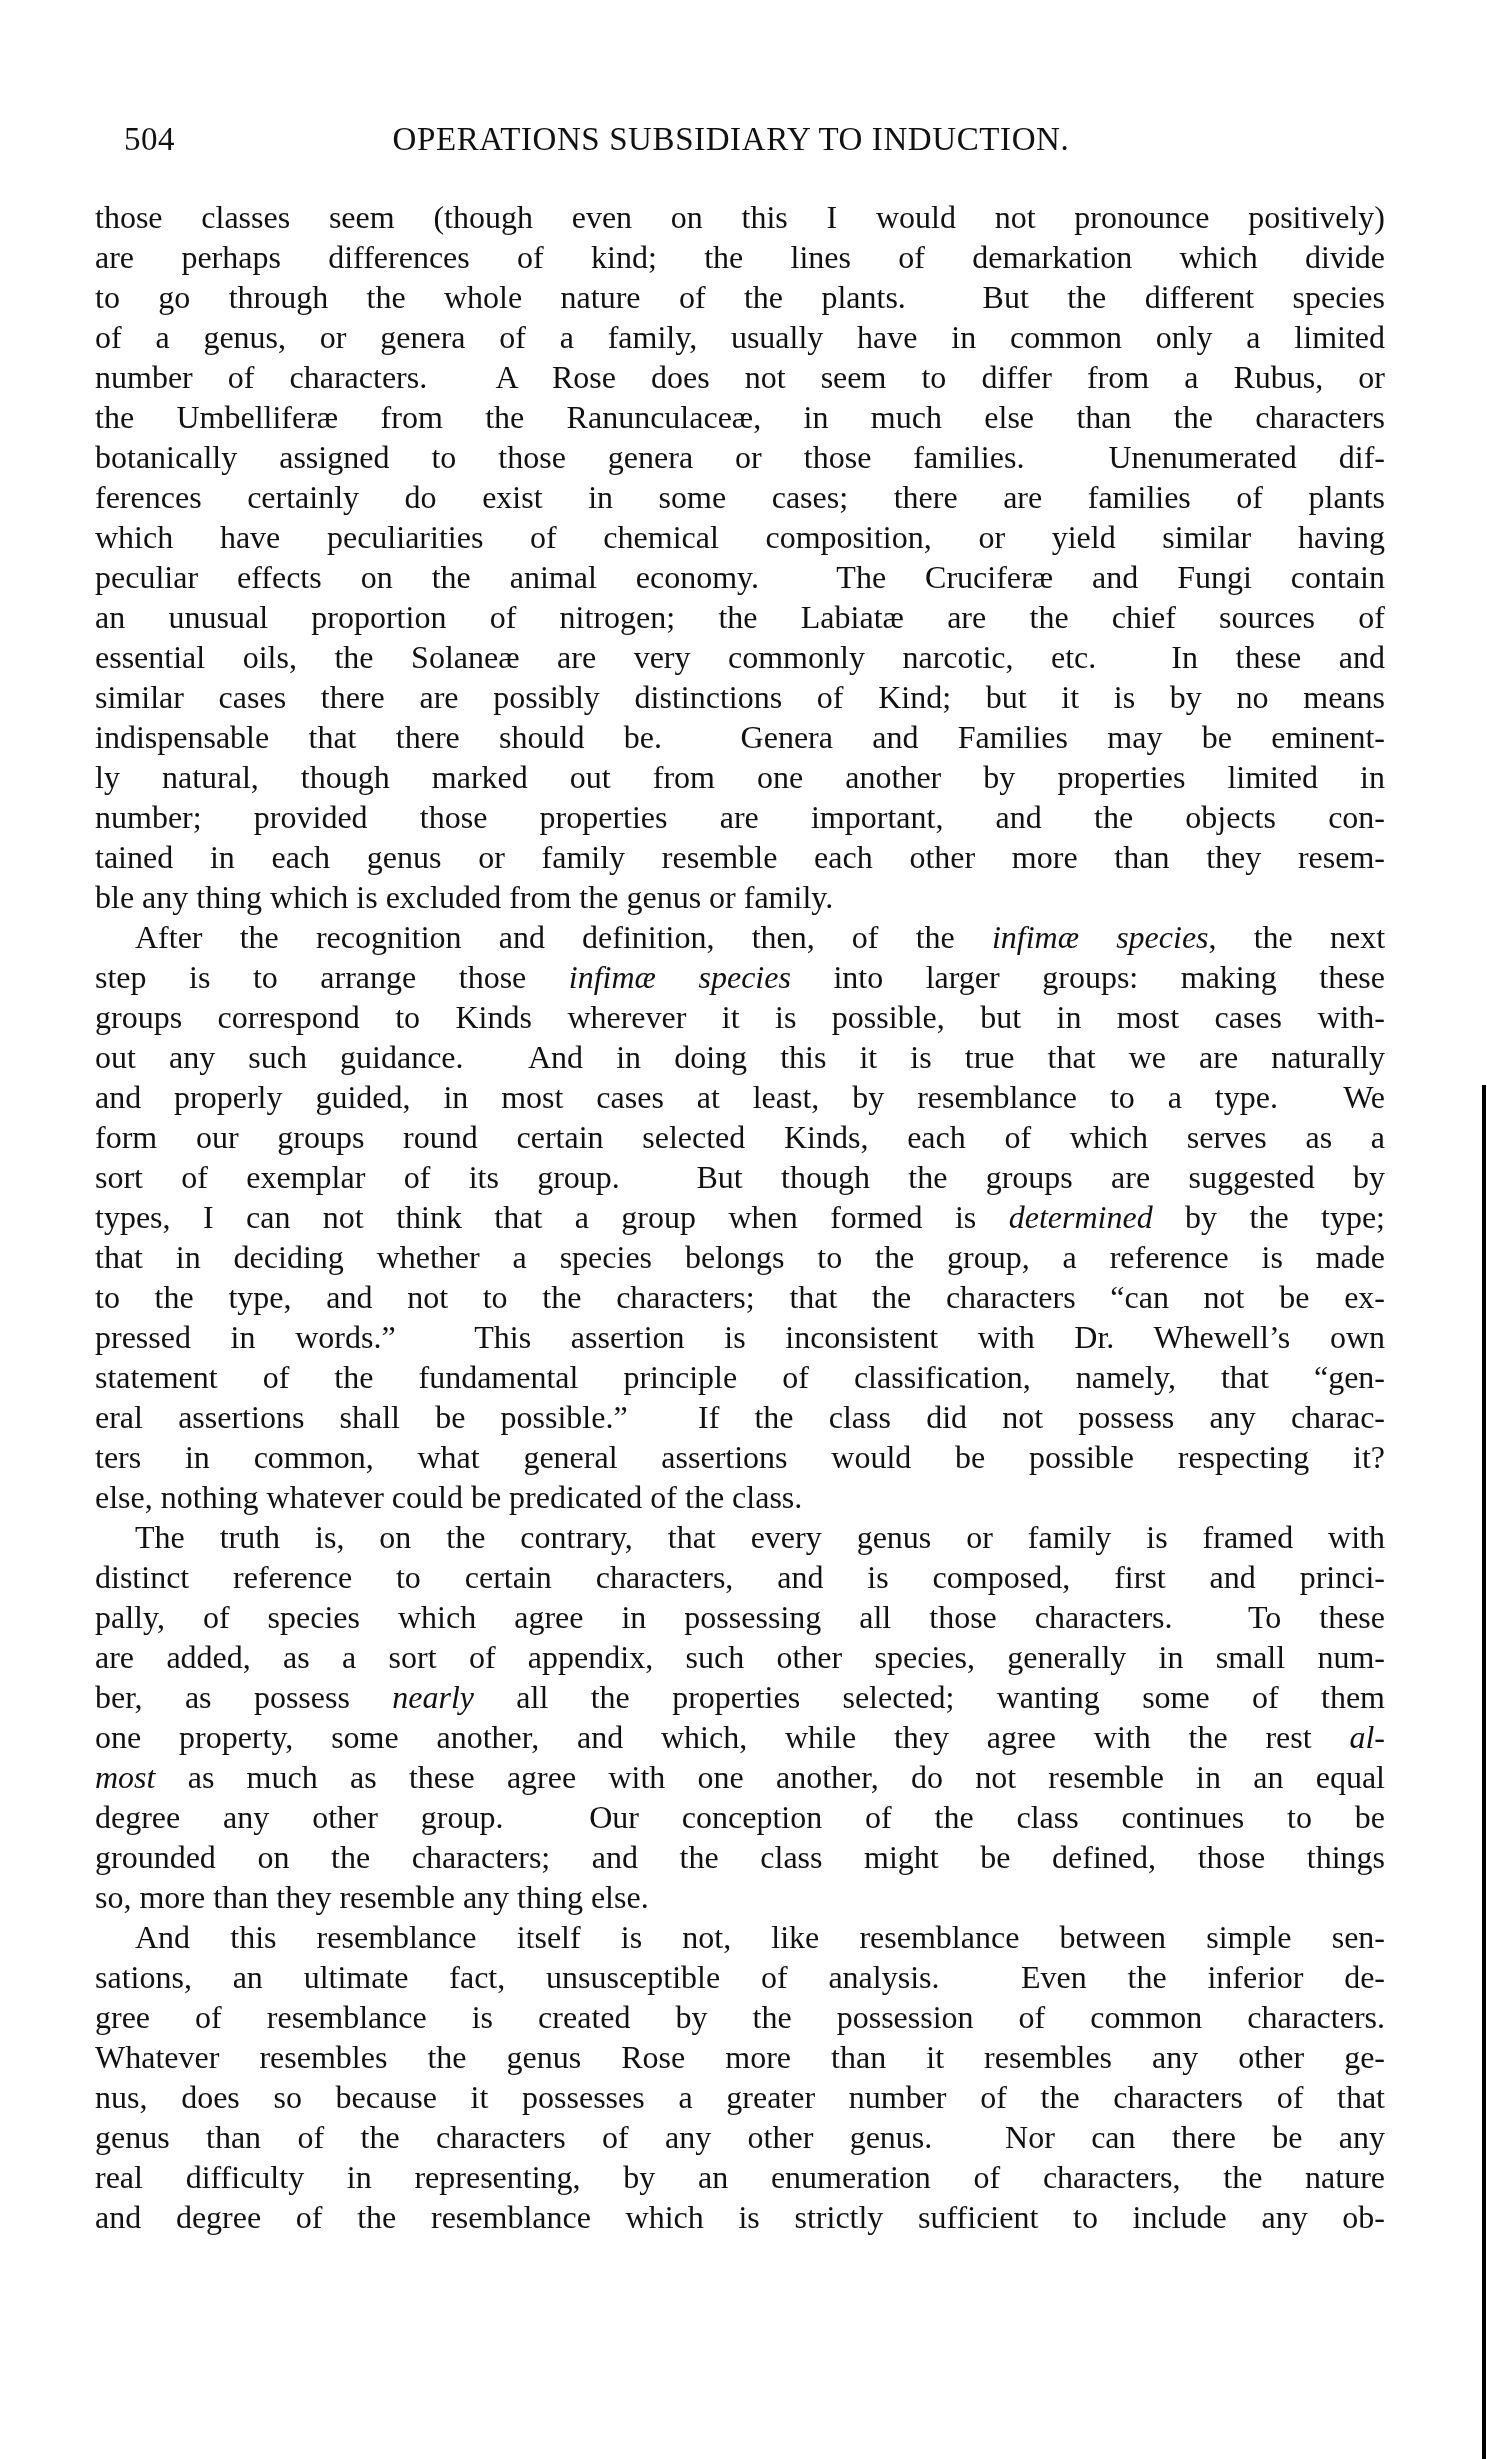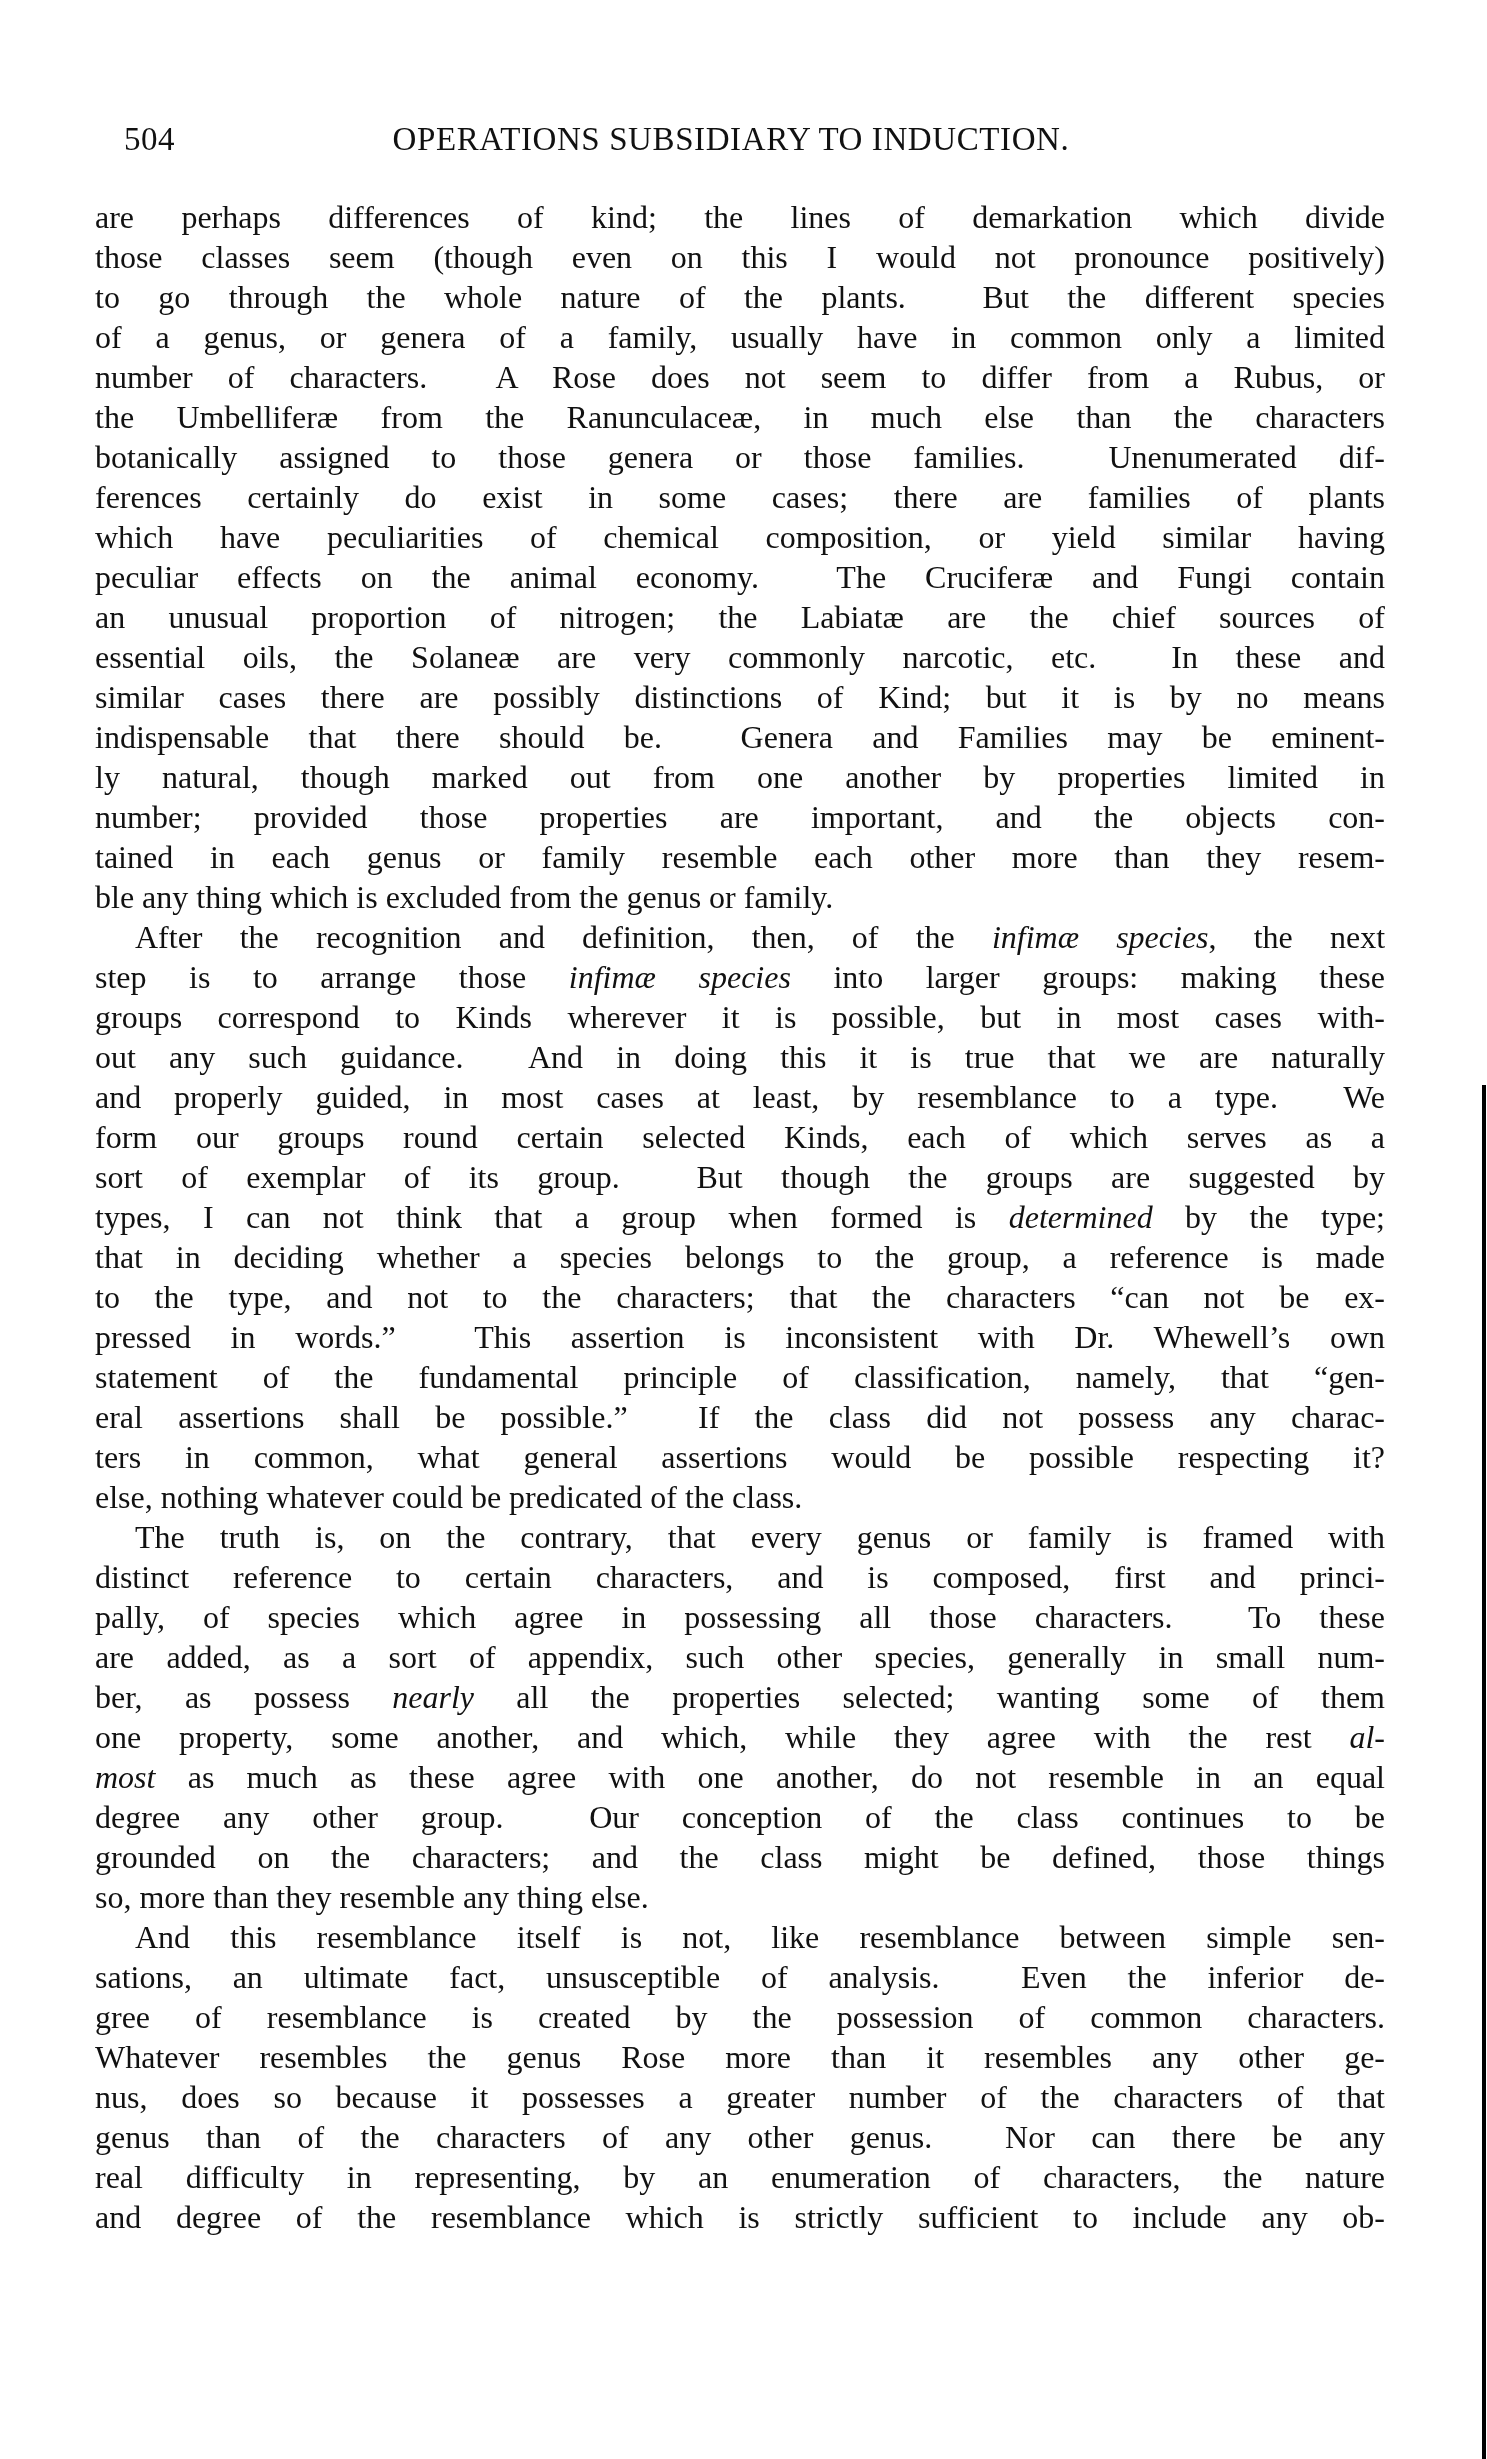--- a/index.html
+++ b/index.html
@@ -71,22 +71,22 @@
     }
   </style>
 </head>
 <body>
 
 <div>
   <div class="page-number">504</div>
   <div class="running-head">OPERATIONS SUBSIDIARY TO INDUCTION.</div>
 
   <div class="body-text" id="body-text">
+      <div class="line"><span>those classes seem (though even on this I would not pronounce positively)</span></div>
       <div class="line"><span>are perhaps differences of kind; the lines of demarkation which divide</span></div>
-      <div class="line"><span>those classes seem (though even on this I would not pronounce positively)</span></div>
       <div class="line"><span>to go through the whole nature of the plants.&nbsp; But the different species</span></div>
       <div class="line"><span>of a genus, or genera of a family, usually have in common only a limited</span></div>
       <div class="line"><span>number of characters.&nbsp; A Rose does not seem to differ from a Rubus, or</span></div>
       <div class="line"><span>the Umbelliferæ from the Ranunculaceæ, in much else than the characters</span></div>
       <div class="line"><span>botanically assigned to those genera or those families.&nbsp; Unenumerated dif-</span></div>
       <div class="line"><span>ferences certainly do exist in some cases; there are families of plants</span></div>
       <div class="line"><span>which have peculiarities of chemical composition, or yield similar having</span></div>
       <div class="line"><span>peculiar effects on the animal economy.&nbsp; The Cruciferæ and Fungi contain</span></div>
       <div class="line"><span>an unusual proportion of nitrogen; the Labiatæ are the chief sources of</span></div>
       <div class="line"><span>essential oils, the Solaneæ are very commonly narcotic, etc.&nbsp; In these and</span></div>

